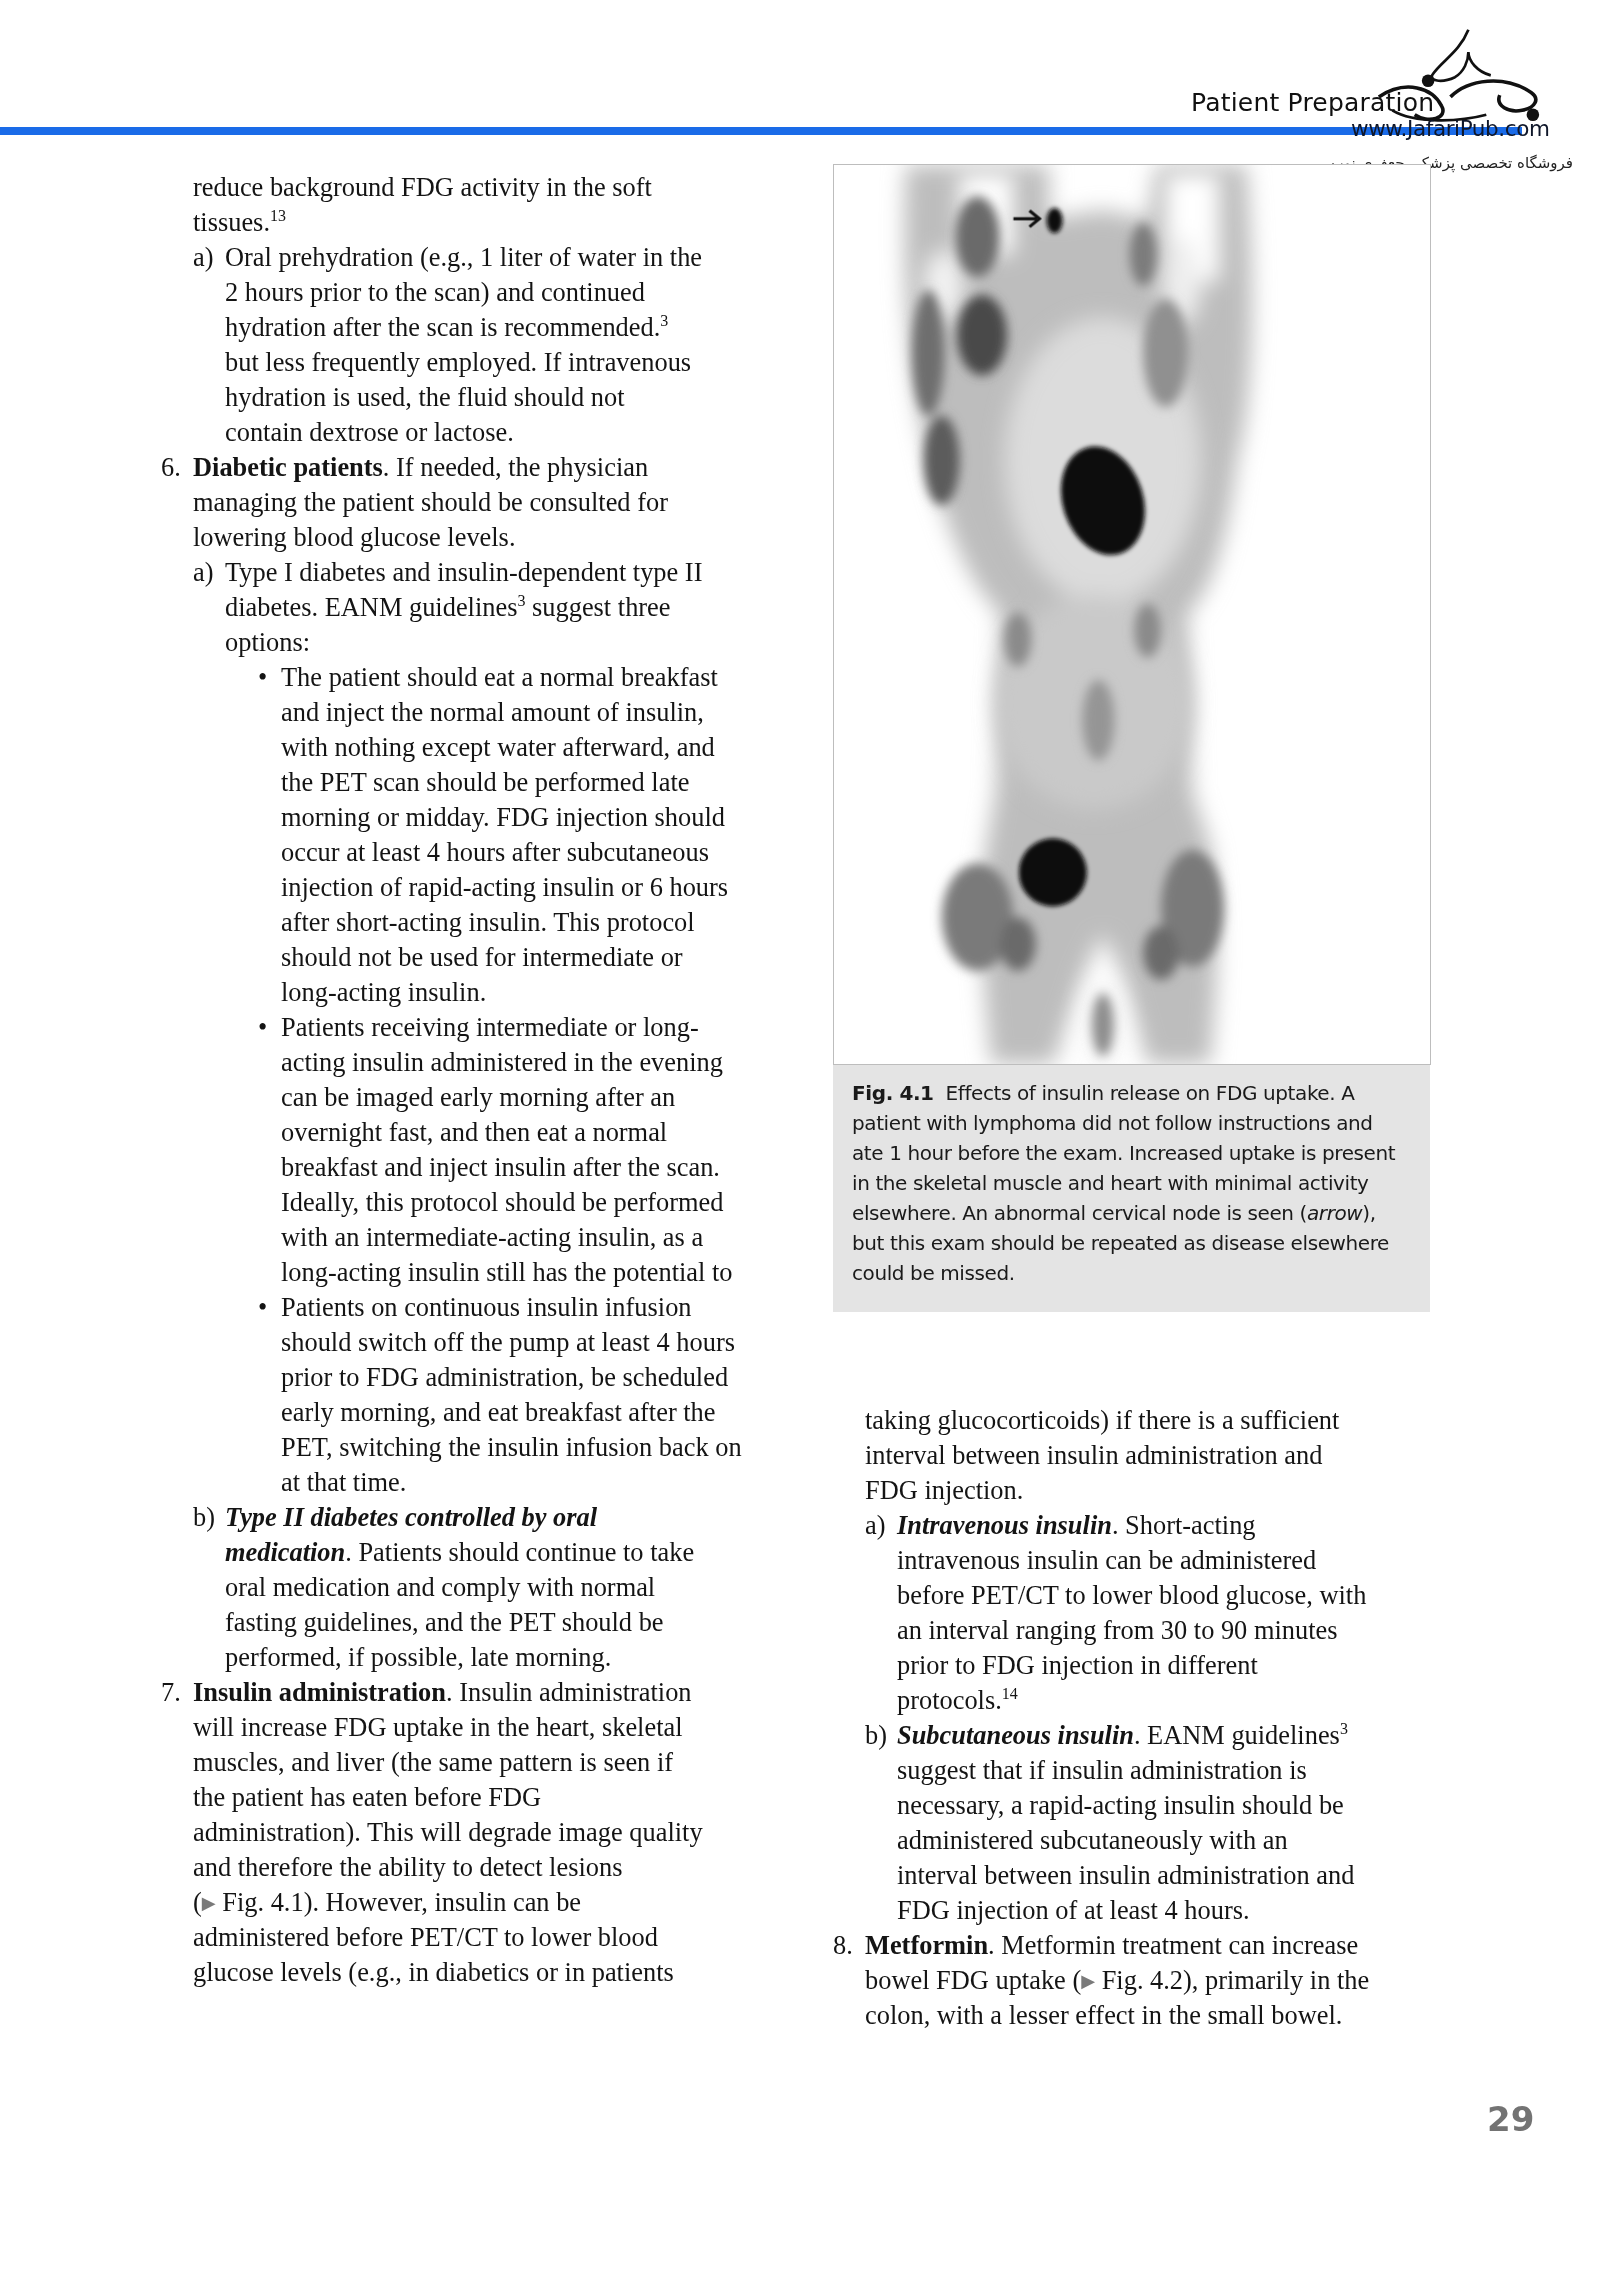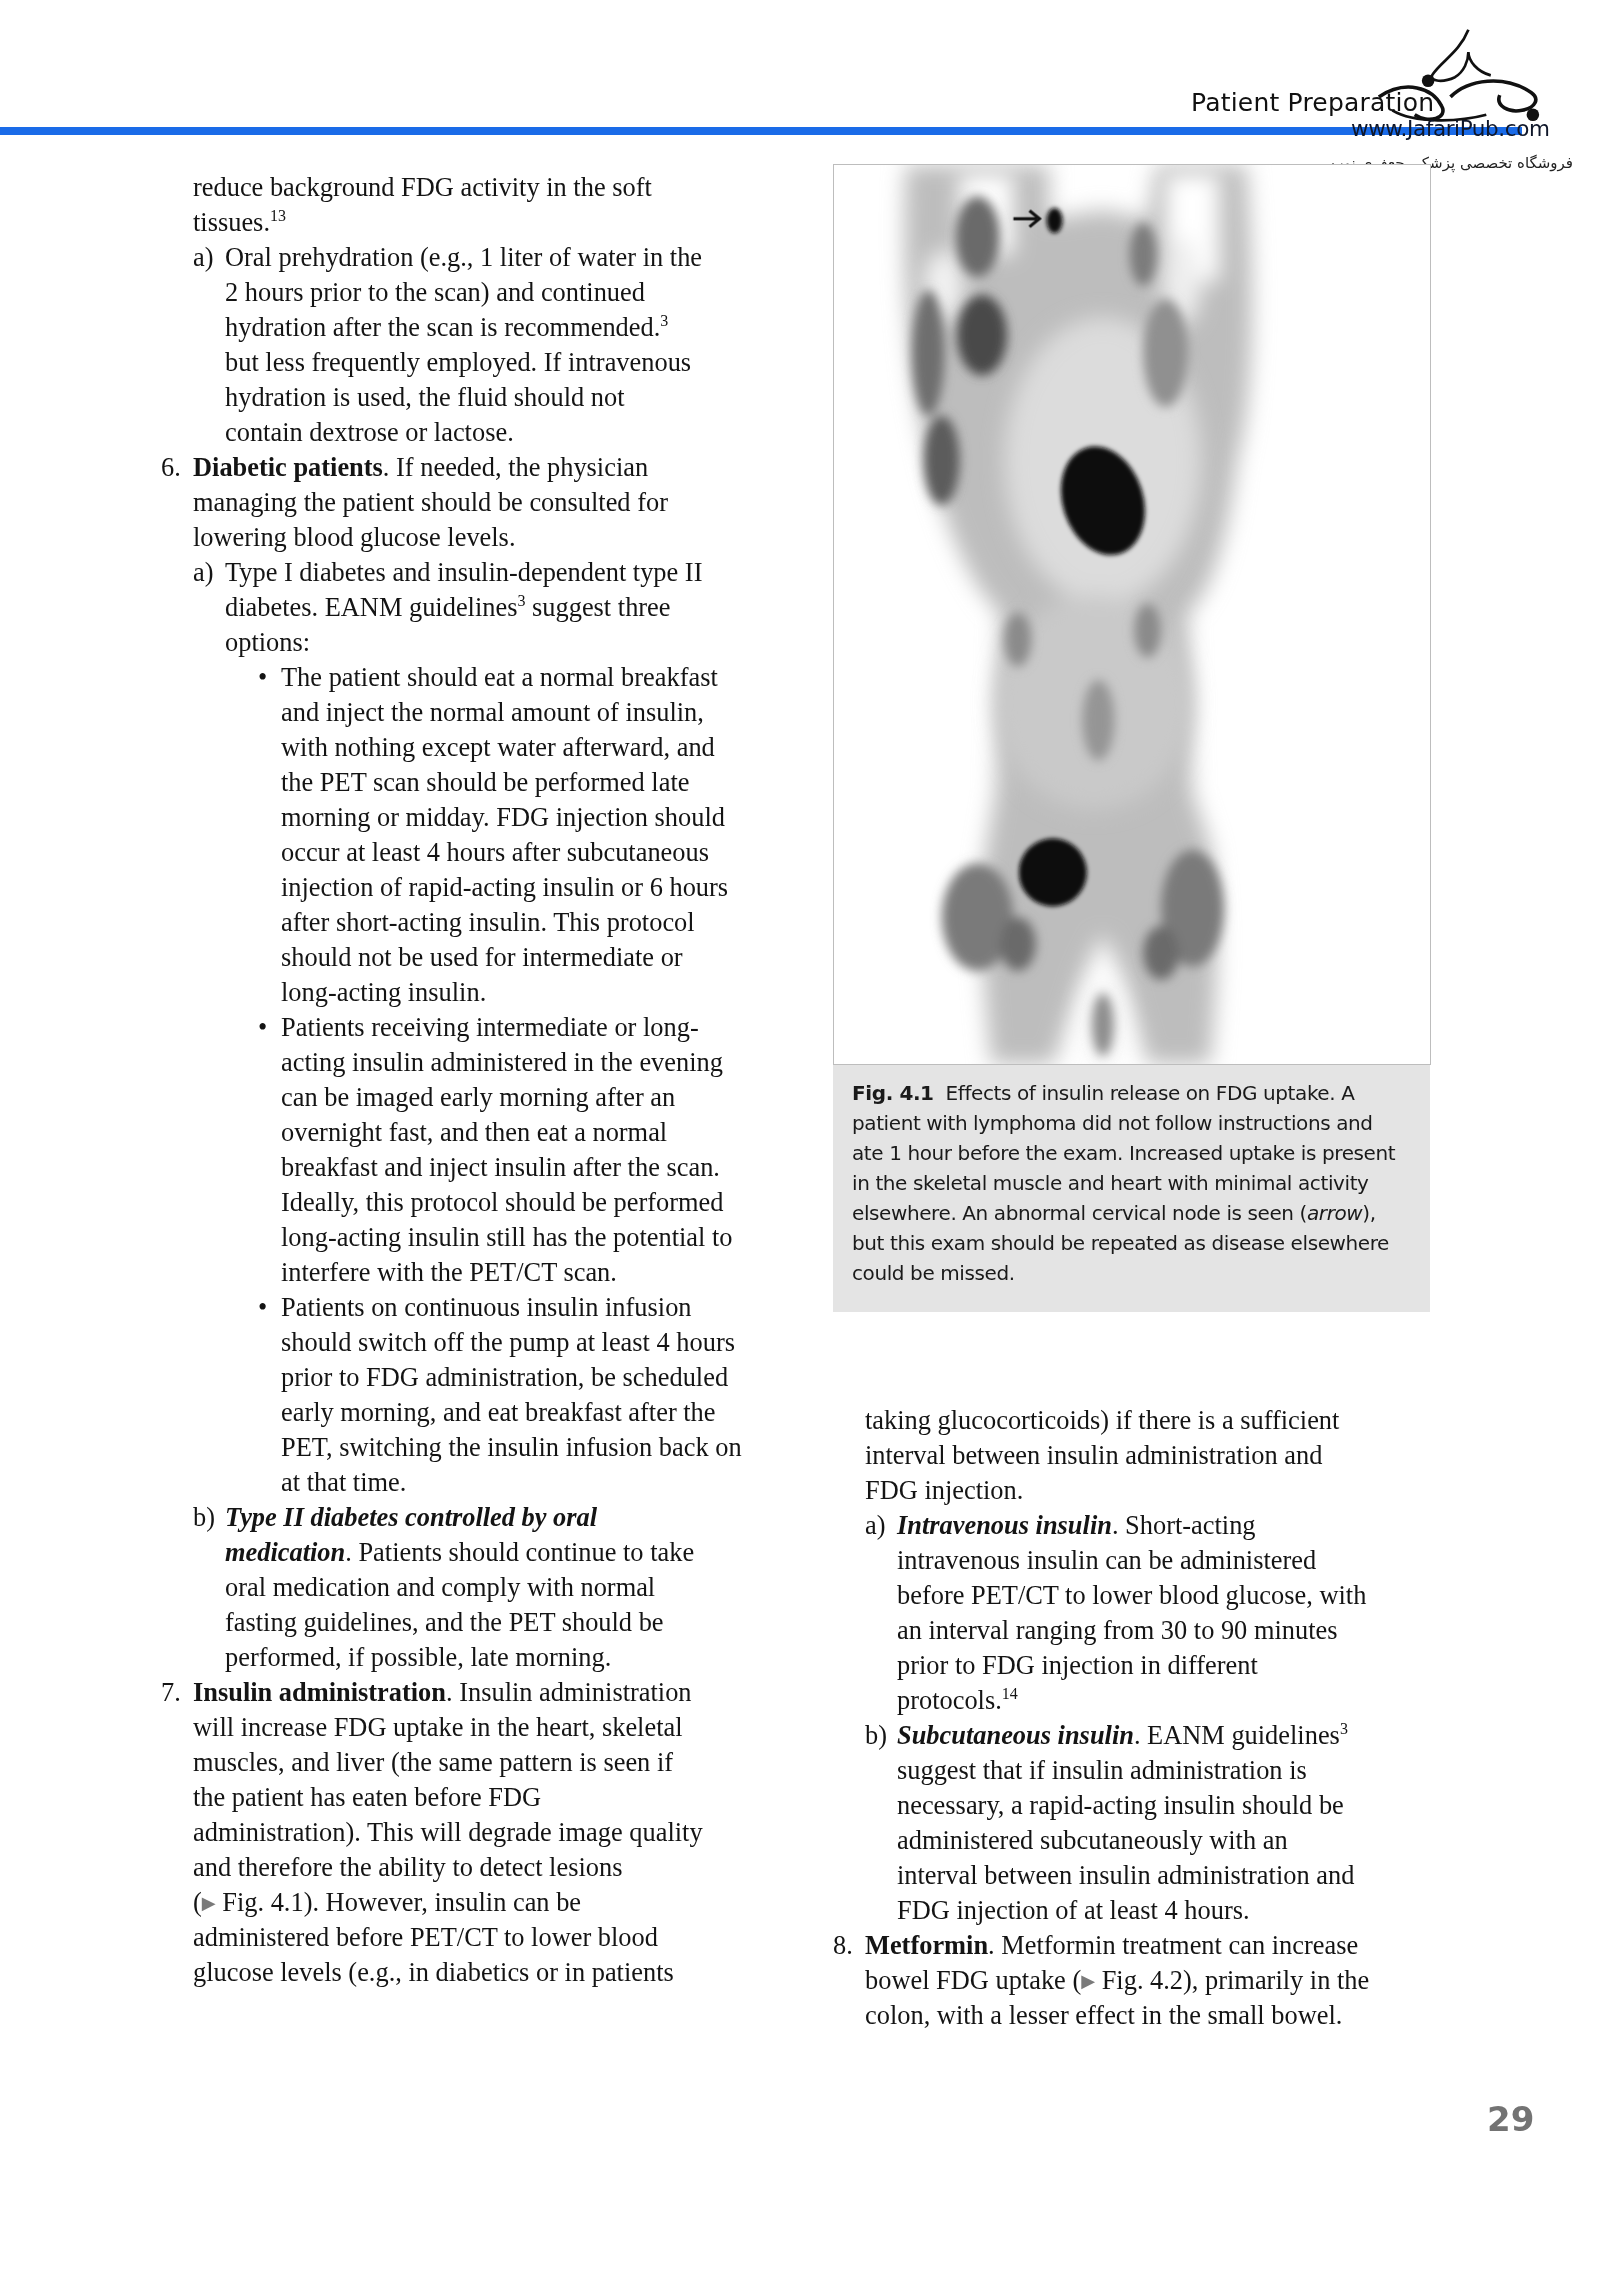--- a/index.html
+++ b/index.html
@@ -79,22 +79,22 @@
   <div class="line in3"><span>injection of rapid-acting insulin or 6 hours</span></div>
   <div class="line in3"><span>after short-acting insulin. This protocol</span></div>
   <div class="line in3"><span>should not be used for intermediate or</span></div>
   <div class="line in3"><span>long-acting insulin.</span></div>
   <div class="line in3"><span class="bul">•</span><span>Patients receiving intermediate or long-</span></div>
   <div class="line in3"><span>acting insulin administered in the evening</span></div>
   <div class="line in3"><span>can be imaged early morning after an</span></div>
   <div class="line in3"><span>overnight fast, and then eat a normal</span></div>
   <div class="line in3"><span>breakfast and inject insulin after the scan.</span></div>
   <div class="line in3"><span>Ideally, this protocol should be performed</span></div>
+  <div class="line in3"><span>with an intermediate-acting insulin, as a</span></div>
   <div class="line in3"><span>long-acting insulin still has the potential to</span></div>
-  <div class="line in3"><span>interfere with the PET/CT scan.</span></div>
   <div class="line in3"><span class="bul">•</span><span>Patients on continuous insulin infusion</span></div>
   <div class="line in3"><span>should switch off the pump at least 4 hours</span></div>
   <div class="line in3"><span>prior to FDG administration, be scheduled</span></div>
   <div class="line in3"><span>early morning, and eat breakfast after the</span></div>
   <div class="line in3"><span>PET, switching the insulin infusion back on</span></div>
   <div class="line in3"><span>at that time.</span></div>
   <div class="line in1"><span class="sub-lbl">b)</span><span class="bi">Type II diabetes controlled by oral</span></div>
   <div class="line in1"><span class="bi">medication</span><span>. Patients should continue to take</span></div>
   <div class="line in1"><span>oral medication and comply with normal</span></div>
   <div class="line in1"><span>fasting guidelines, and the PET should be</span></div>

